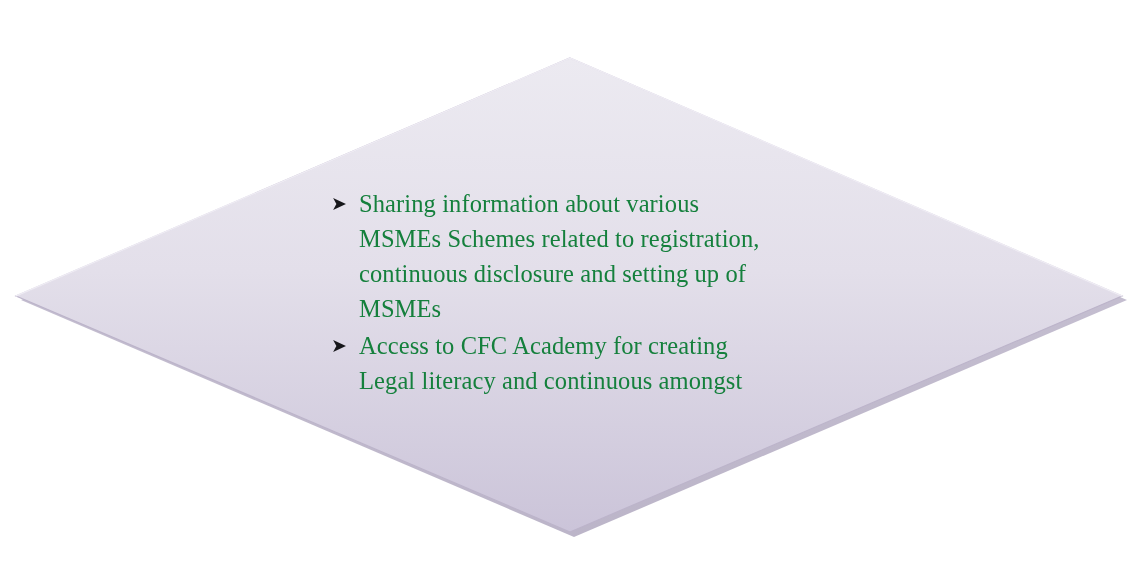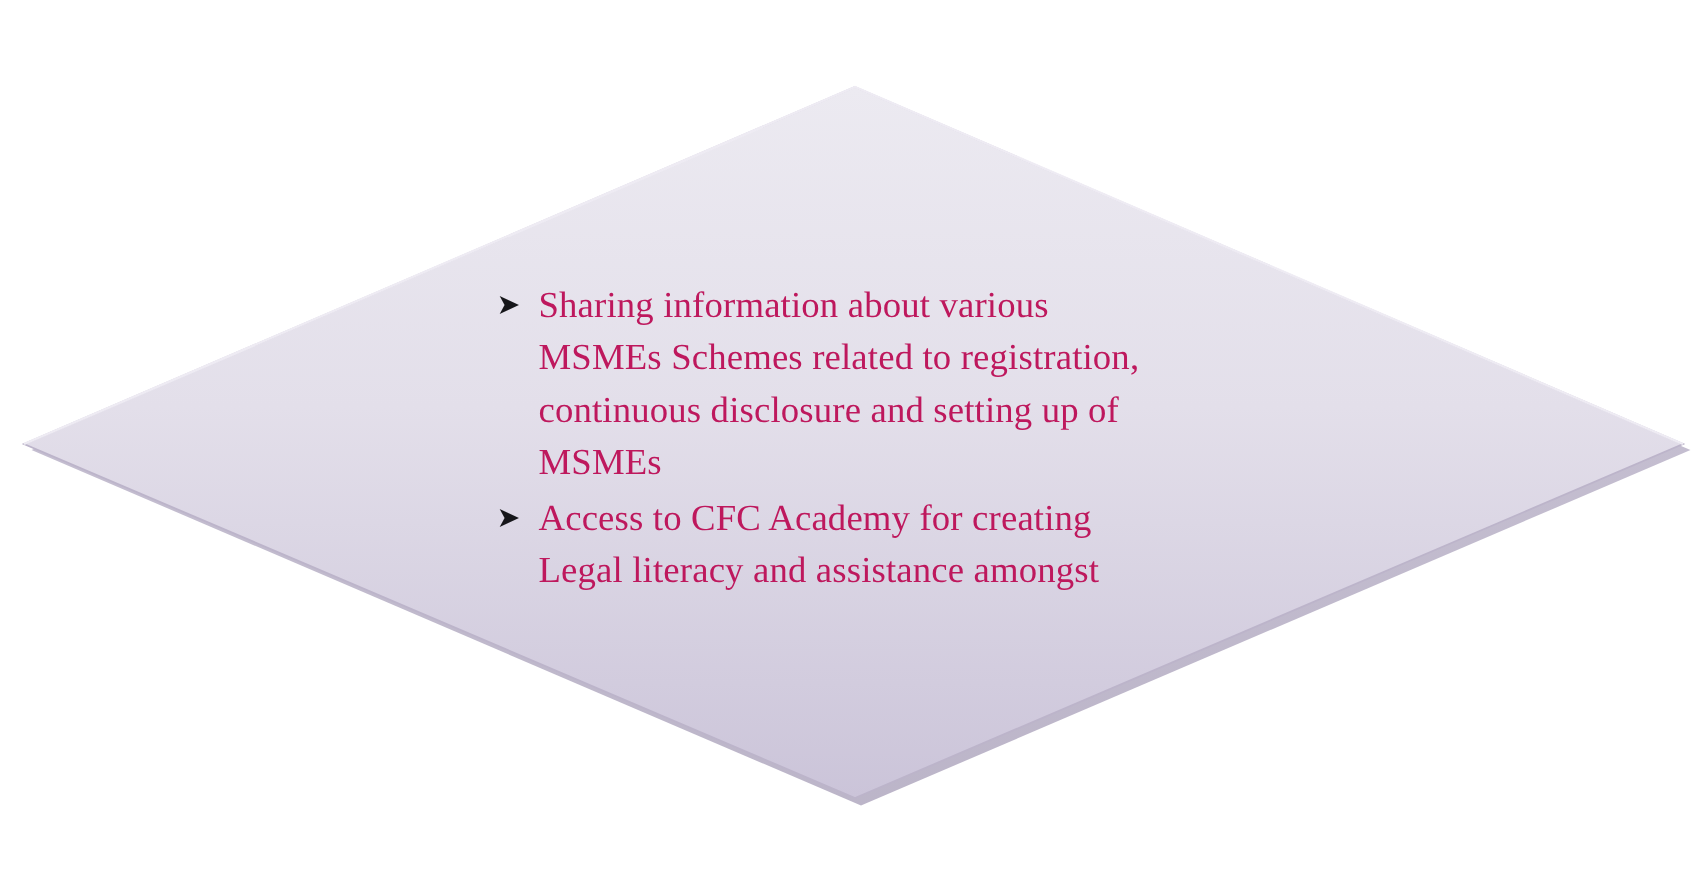--- a/index.html
+++ b/index.html
@@ -52,21 +52,21 @@
     color: #16161a;
     text-align: left;
     padding-left: 6px;
     box-sizing: border-box;
   }
   .bullet-text {
     flex: 1 1 auto;
     font-family: "Liberation Serif", serif;
     font-size: 24.5px;
     line-height: 35px;
-    color: #be185d;
+    color: #15803d;
     letter-spacing: 0.1px;
     white-space: pre-line;
   }
 </style>
 </head>
 <body>
 
 <div class="canvas">
 
   <div class="diamond-wrap">
@@ -97,18 +97,18 @@
       <span class="bullet-marker">➤</span>
       <span class="bullet-text">Sharing information about various
 MSMEs Schemes related to registration,
 continuous disclosure and setting up of
 MSMEs</span>
     </div>
 
     <div class="bullet-row">
       <span class="bullet-marker">➤</span>
       <span class="bullet-text">Access to CFC Academy for creating
-Legal literacy and assistance amongst</span>
+Legal literacy and continuous amongst</span>
     </div>
 
   </div>
 
 </div>
 
 </body></html>

